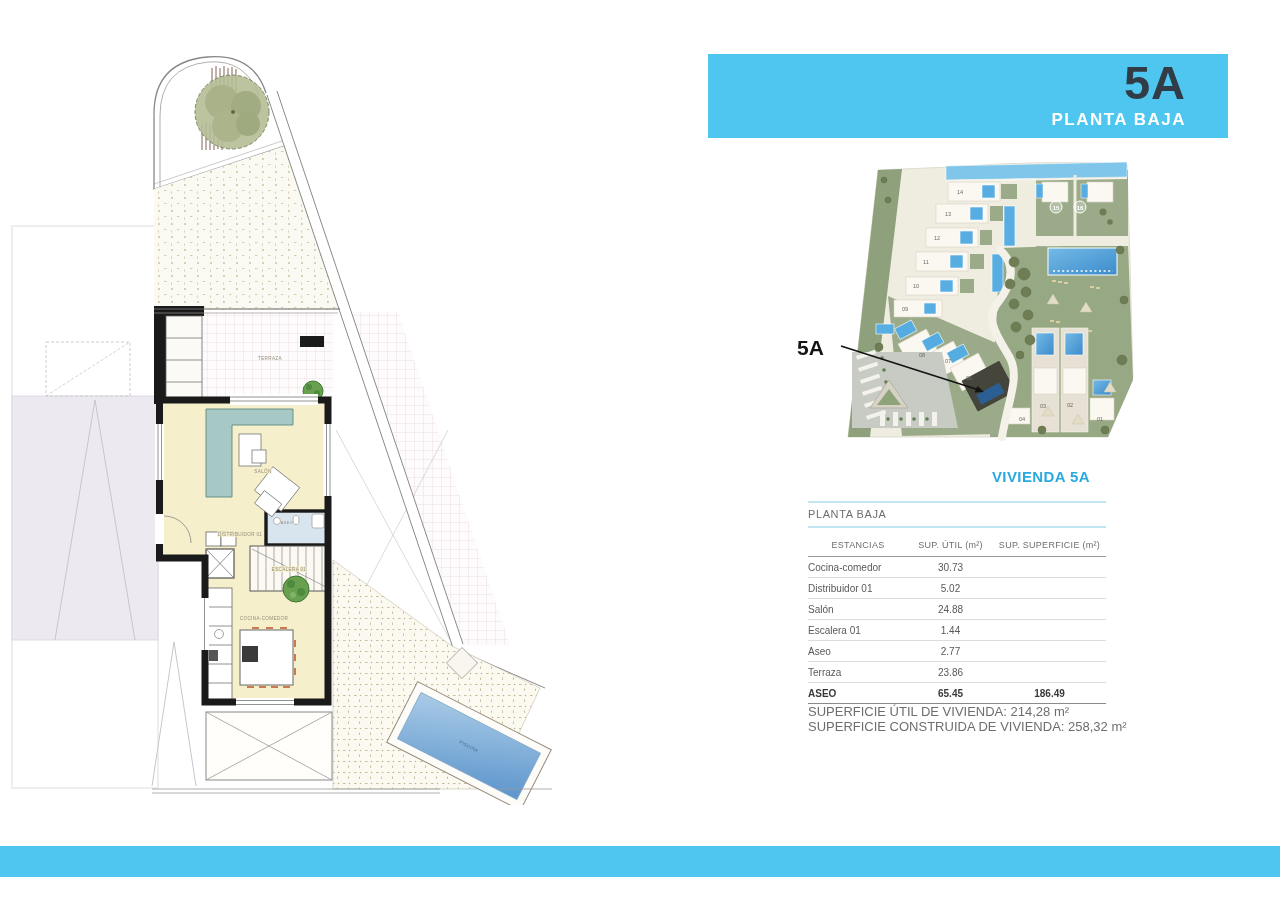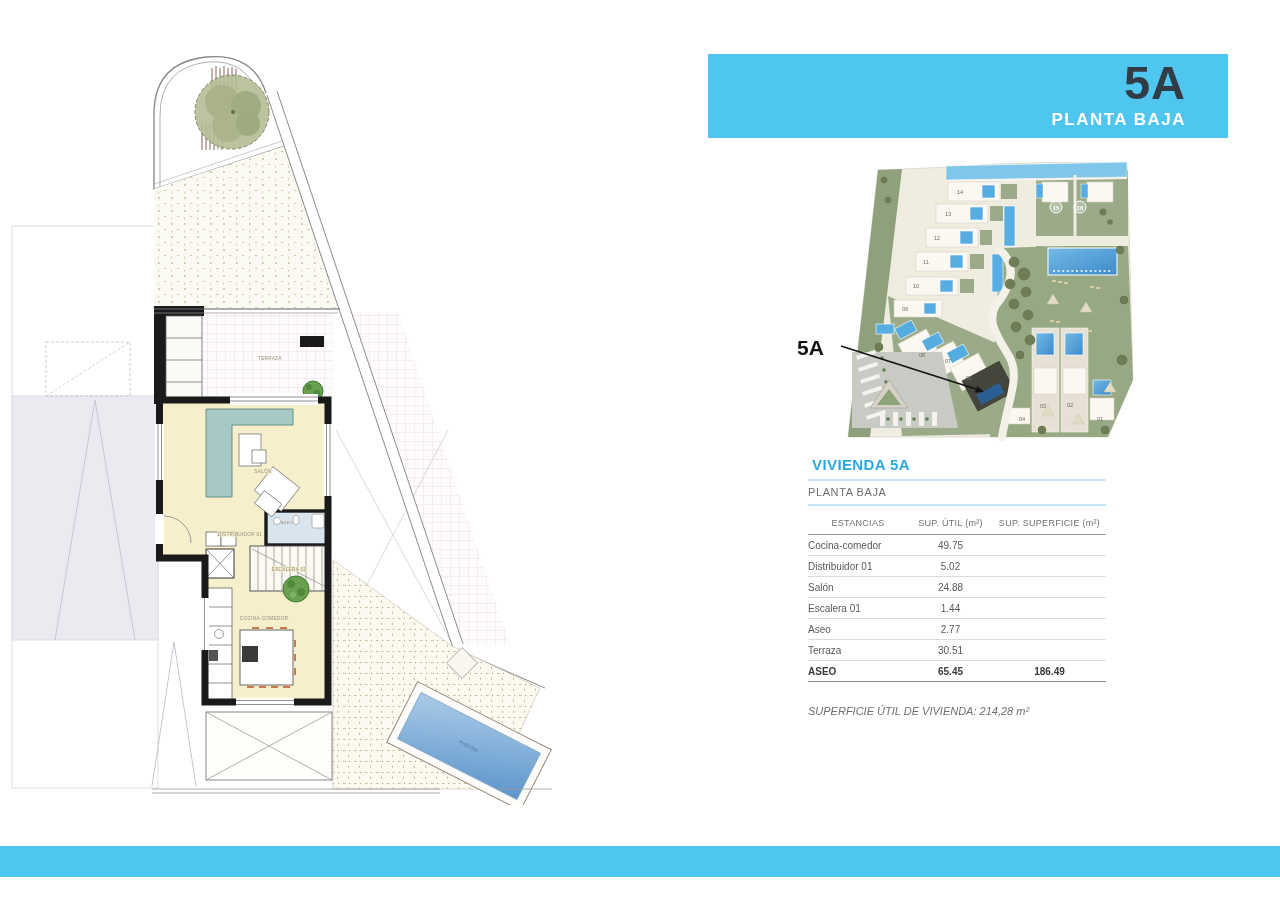--- a/index.html
+++ b/index.html
@@ -6,32 +6,32 @@
   .page{position:relative;width:1280px;height:902px;background:#ffffff;overflow:hidden;
         font-family:"Liberation Sans",sans-serif;margin:0 auto;}
   .abs{position:absolute;}
   
   .hdr{left:708px;top:54px;width:520px;height:84px;display:flex;flex-direction:column;
        justify-content:flex-start;align-items:flex-end;padding-right:42px;box-sizing:border-box;}
   .hdr-unit{font-size:47px;font-weight:800;line-height:50px;letter-spacing:1px;margin-top:4px;}
   .hdr-floor{font-size:17px;font-weight:700;color:#ffffff;letter-spacing:1.5px;margin-top:2px;}
   
   .panel{left:808px;top:452px;width:298px;}
-  .panel h2{margin:4px;font-size:15px;font-weight:700;letter-spacing:.4px;}
+  .panel h2{margin:16px;font-size:15px;font-weight:700;letter-spacing:.4px;text-align:right;}
   .rule-blue{border:none;border-top:2px solid #C3E5F4;margin:6px 0 5px 0;}
   .subtitle{font-size:11px;color:#6D6E70;letter-spacing:.6px;margin:2px 0 4px 0;}
   table.areas{width:100%;border-collapse:collapse;font-size:10px;color:#58595B;}
   table.areas th{font-size:9px;font-weight:400;color:#6D6E70;letter-spacing:.3px;
                  padding:7px 0 6px 0;text-align:center;border-bottom:1px solid #9A9A9A;}
   table.areas td{padding:4.5px 0;border-bottom:1px solid #DCDCDC;}
   table.areas td.name{text-align:left;}
   table.areas td.val{text-align:center;}
   table.areas tr.total td{font-weight:700;color:#3A3A3A;border-top:1.5px solid #8A8A8A;
                           border-bottom:1.5px solid #8A8A8A;}
-  .summary{left:808px;top:704px;width:330px;font-size:11px;color:#6D6E70;line-height:15px;font-style:italic;}
+  .summary{left:808px;top:704px;width:330px;font-size:13px;color:#6D6E70;line-height:15px;}
   .footer-bar{left:0;top:846px;width:1280px;height:31px;}
   svg text{font-family:"Liberation Sans",sans-serif;}
   .lbl{font-size:4.6px;fill:#938D7E;letter-spacing:.35px;text-anchor:middle;}
   .halo{paint-order:stroke;stroke:#F6EFCB;stroke-width:1.6px;}
   .thin{stroke:#777;stroke-width:.8;fill:none;}
   .num{font-size:5.6px;fill:#6E6E60;text-anchor:middle;}
   .cnum{font-size:6px;fill:#ffffff;font-weight:700;text-anchor:middle;}
 </style>
 </head>
 <body>
@@ -480,21 +480,21 @@
       <thead>
         <tr>
           <th style="width:100px">ESTANCIAS</th>
           <th style="width:85px">SUP. ÚTIL (m²)</th>
           <th style="width:113px">SUP. SUPERFICIE (m²)</th>
         </tr>
       </thead>
       <tbody>
         <tr>
           <td class="name">Cocina-comedor</td>
-          <td class="val">49.75</td>
+          <td class="val">30.73</td>
           <td class="val"></td>
         </tr>
         <tr>
           <td class="name">Distribuidor 01</td>
           <td class="val">5.02</td>
           <td class="val"></td>
         </tr>
         <tr>
           <td class="name">Salón</td>
           <td class="val">24.88</td>
@@ -505,30 +505,31 @@
           <td class="val">1.44</td>
           <td class="val"></td>
         </tr>
         <tr>
           <td class="name">Aseo</td>
           <td class="val">2.77</td>
           <td class="val"></td>
         </tr>
         <tr>
           <td class="name">Terraza</td>
-          <td class="val">30.51</td>
+          <td class="val">23.86</td>
           <td class="val"></td>
         </tr>
         <tr class="total">
           <td class="name">ASEO</td>
           <td class="val">65.45</td>
           <td class="val">186.49</td>
         </tr>
       </tbody>
     </table>
   </div>
 
   <div class="abs summary">
     <div>SUPERFICIE ÚTIL DE VIVIENDA: 214,28 m²</div>
+    <div>SUPERFICIE CONSTRUIDA DE VIVIENDA: 258,32 m²</div>
   </div>
 
   <div class="abs footer-bar" style="background:#4FC6EF"></div>
 </div>
 
 </body></html>

